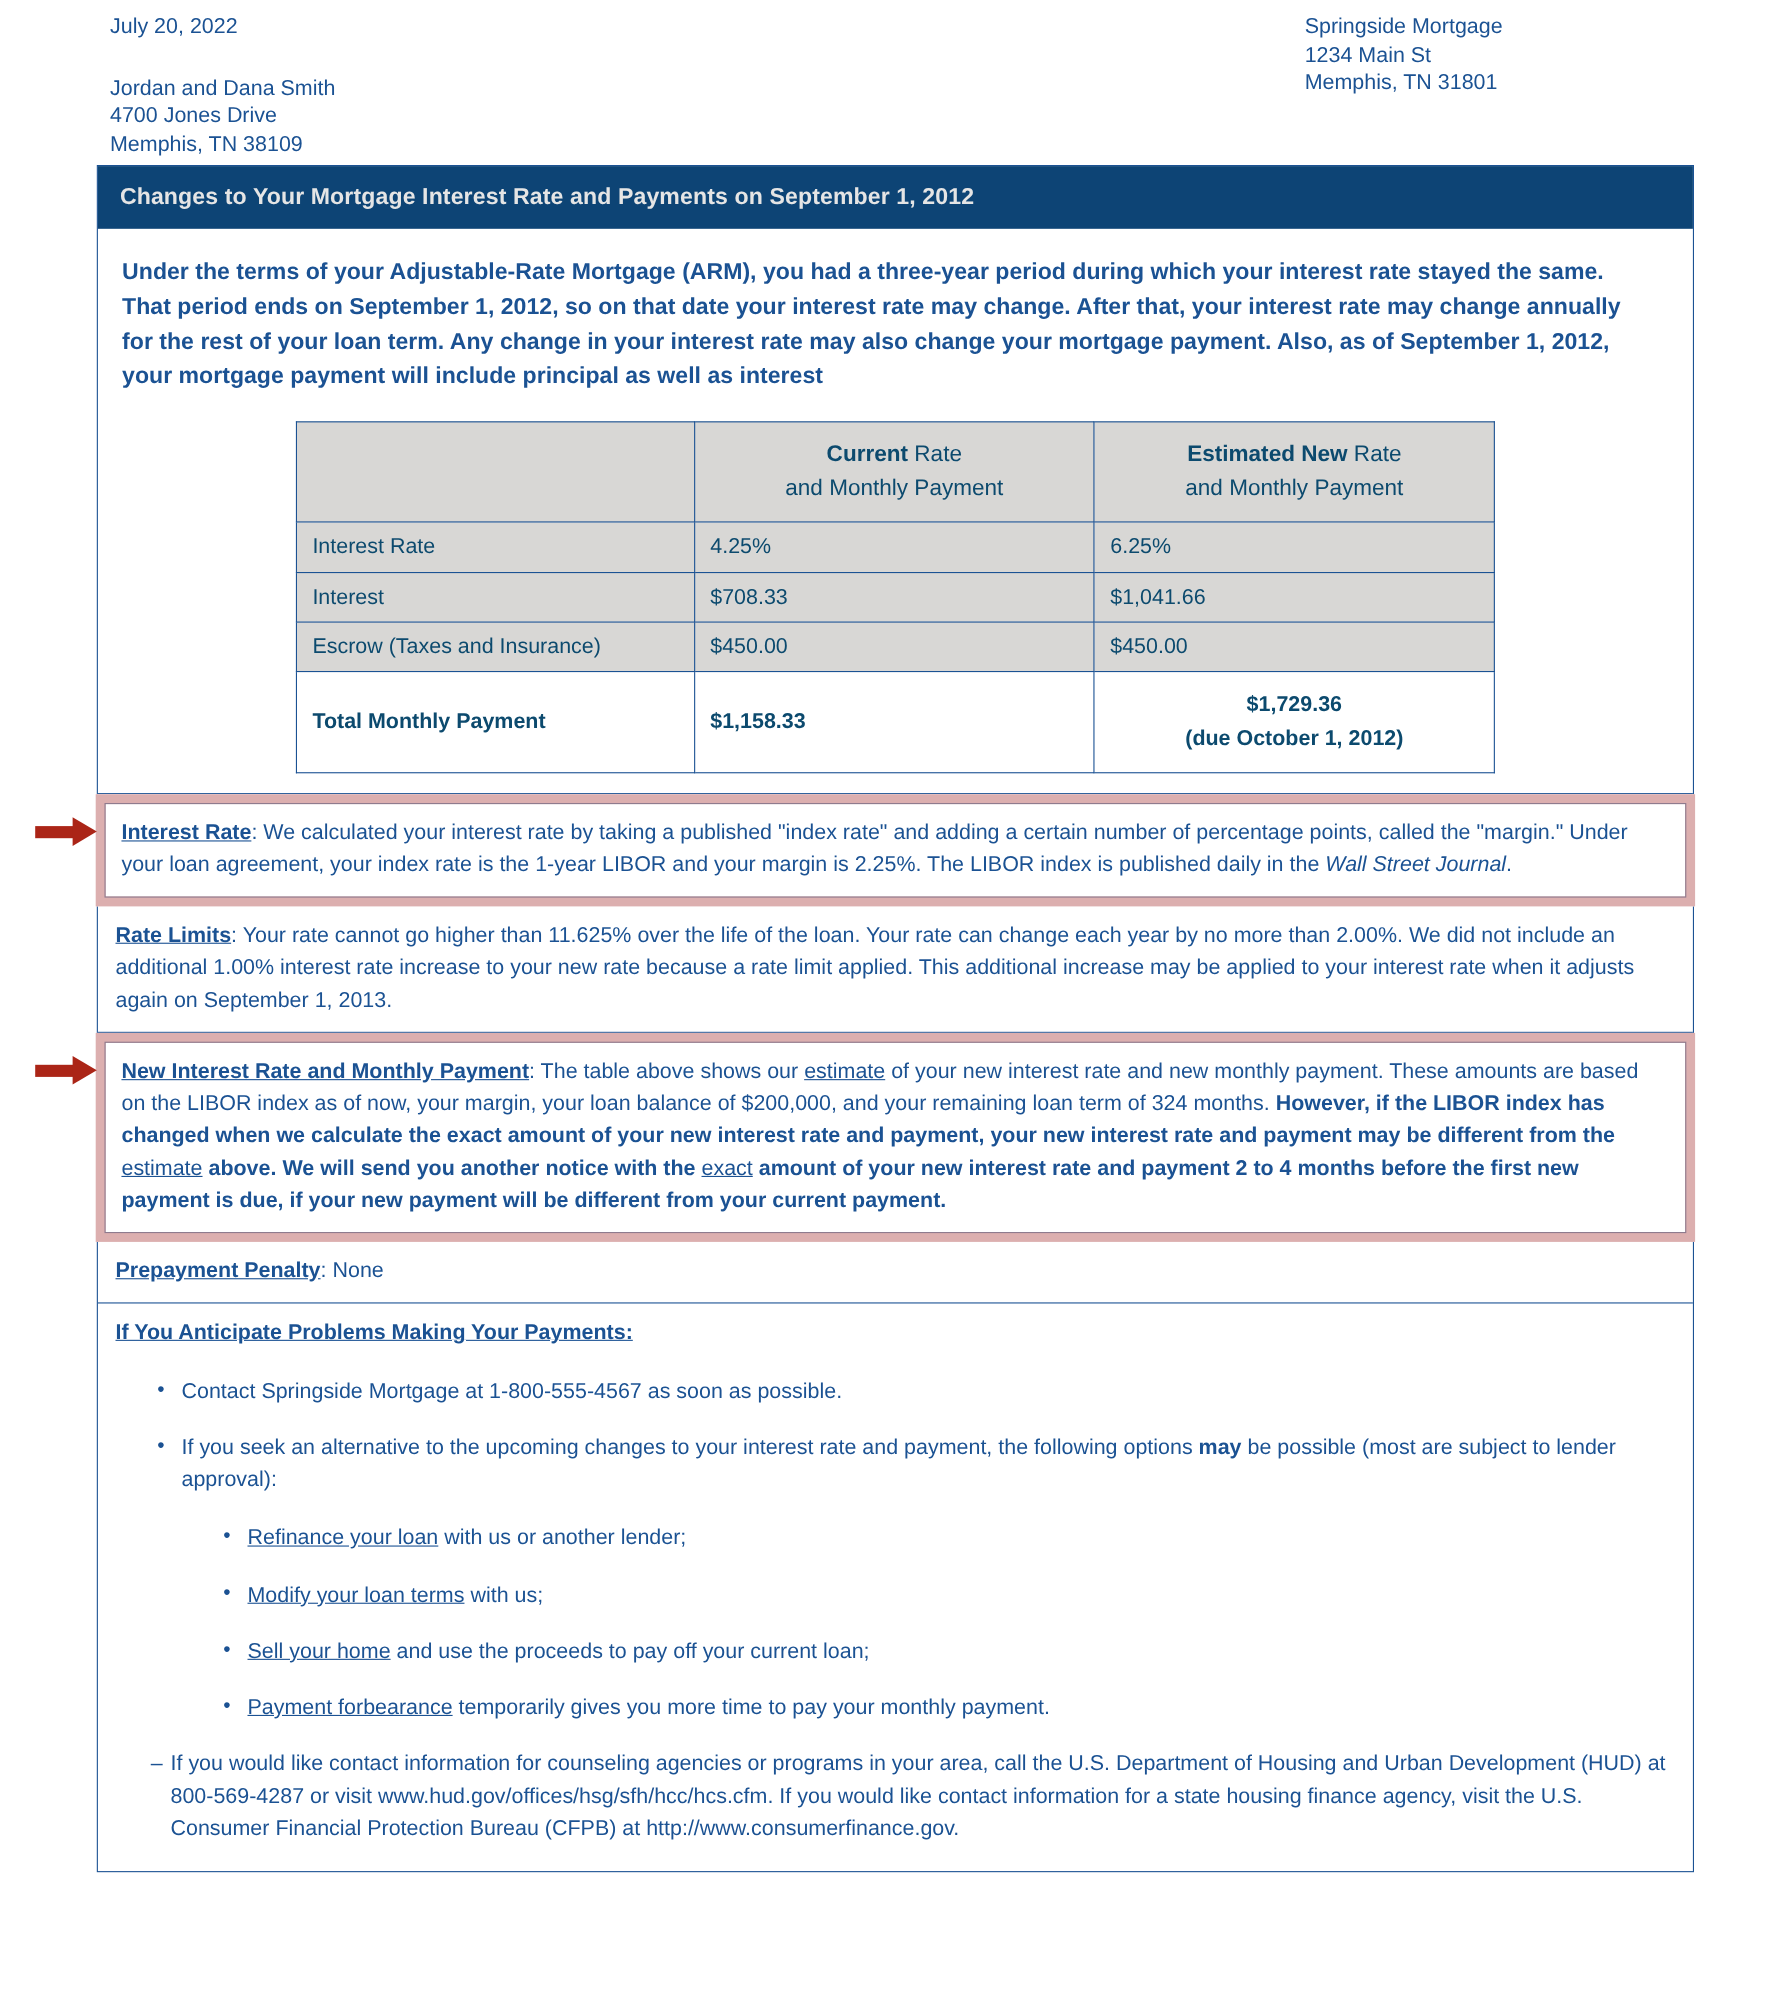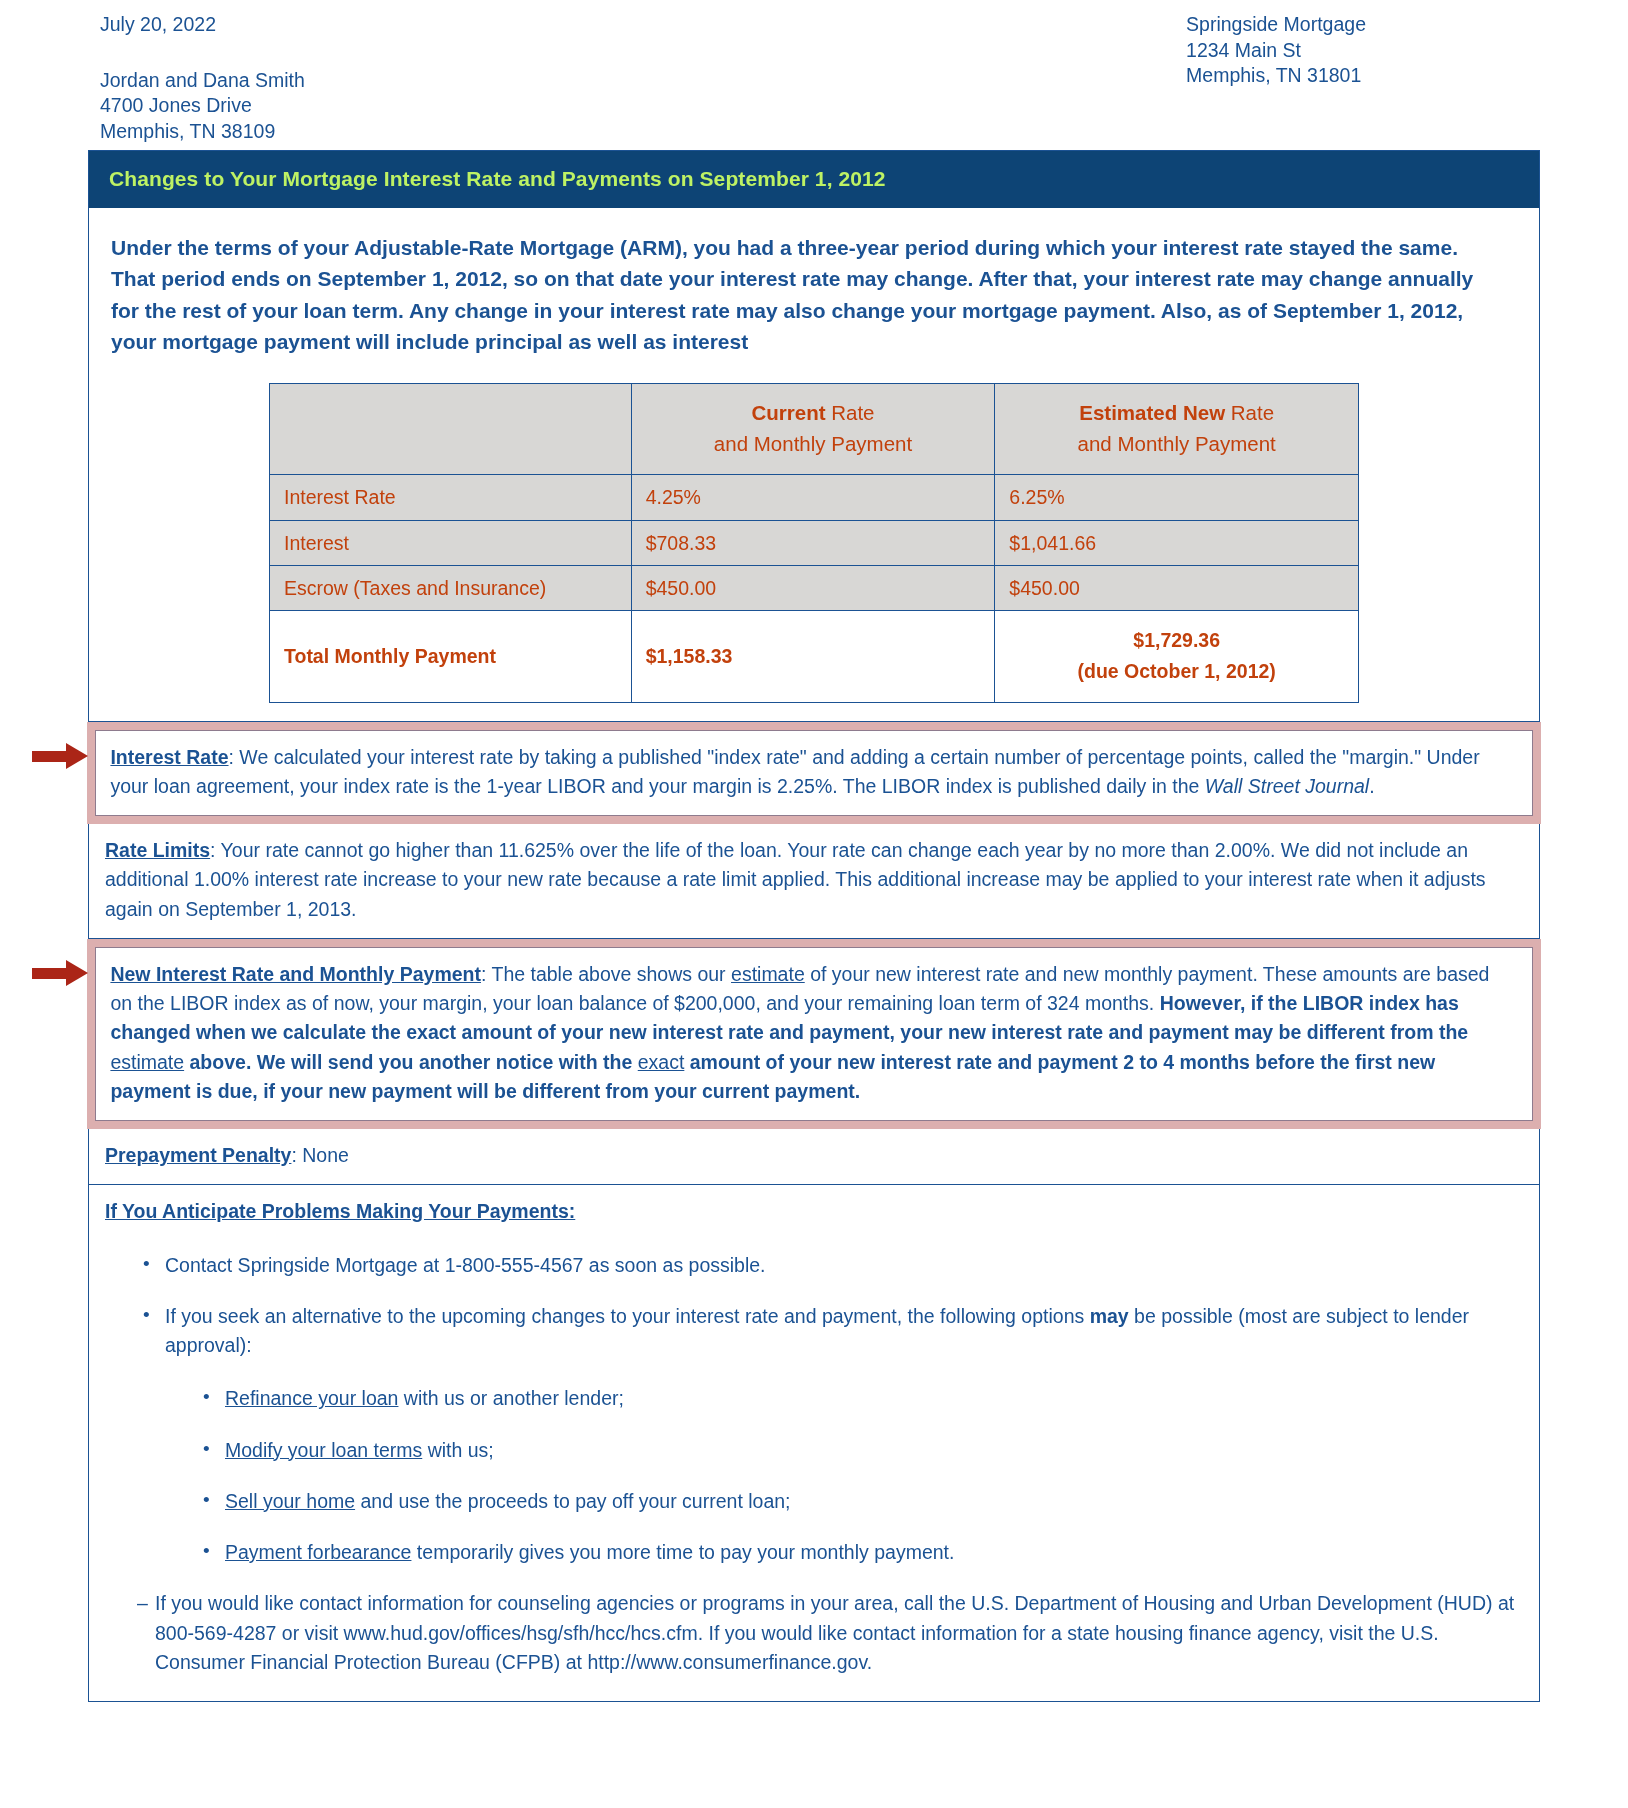--- a/index.html
+++ b/index.html
@@ -26,21 +26,21 @@
   .doc-frame {
     position: absolute;
     left: 88px;
     top: 150px;
     width: 1452px;
     border: 1.6px solid #1b5293;
     background: #fff;
   }
   .doc-title-bar {
     background: #0d4475;
-    color: #bef264;
+    color: #e5e5e5;
     font-weight: bold;
     font-size: 21px;
     padding: 14px 20px 15px 20px;
     letter-spacing: .1px;
   }
   .intro {
     font-weight: bold;
     font-size: 21px;
     line-height: 1.48;
     padding: 24px 46px 4px 22px;
@@ -51,21 +51,21 @@
   table.rates {
     border-collapse: collapse;
     width: 1090px;
     font-size: 19.5px;
   }
   table.rates td, table.rates th {
     border: 1.6px solid #1b5293;
     padding: 9px 14px;
     background: #d8d7d5;
     font-weight: normal;
-    color: #c2410c;
+    color: #0c4a6e;
     vertical-align: middle;
     margin-top: 37px;
   }
   table.rates th.corner { background: #d8d7d5; border: 1.6px solid #1b5293; }
   table.rates th.hd {
     text-align: center;
     font-size: 20.5px;
     line-height: 1.55;
     padding: 13px 10px 14px 10px;
   }

